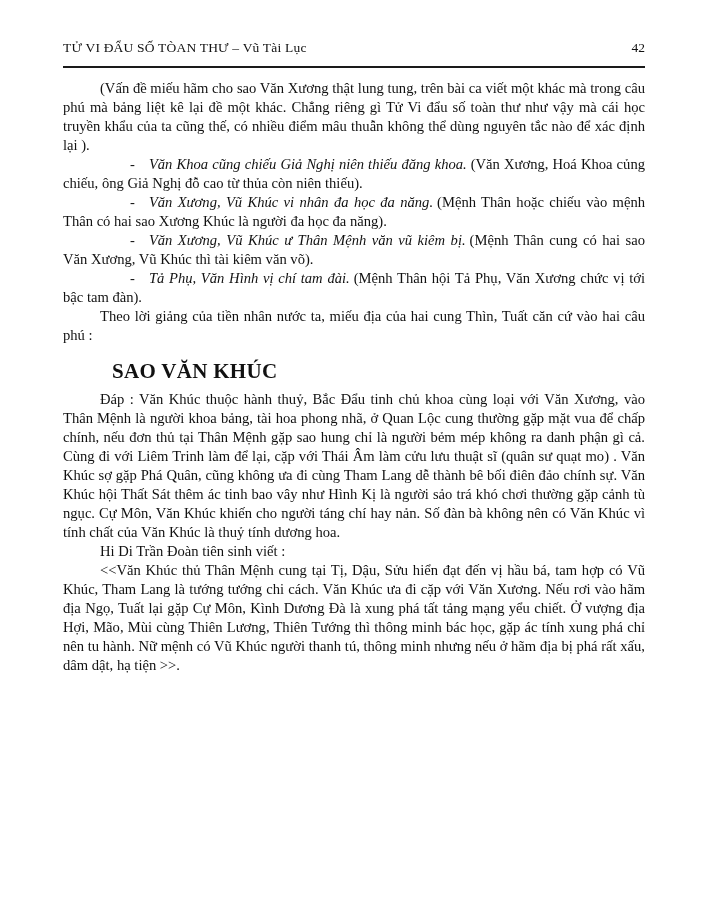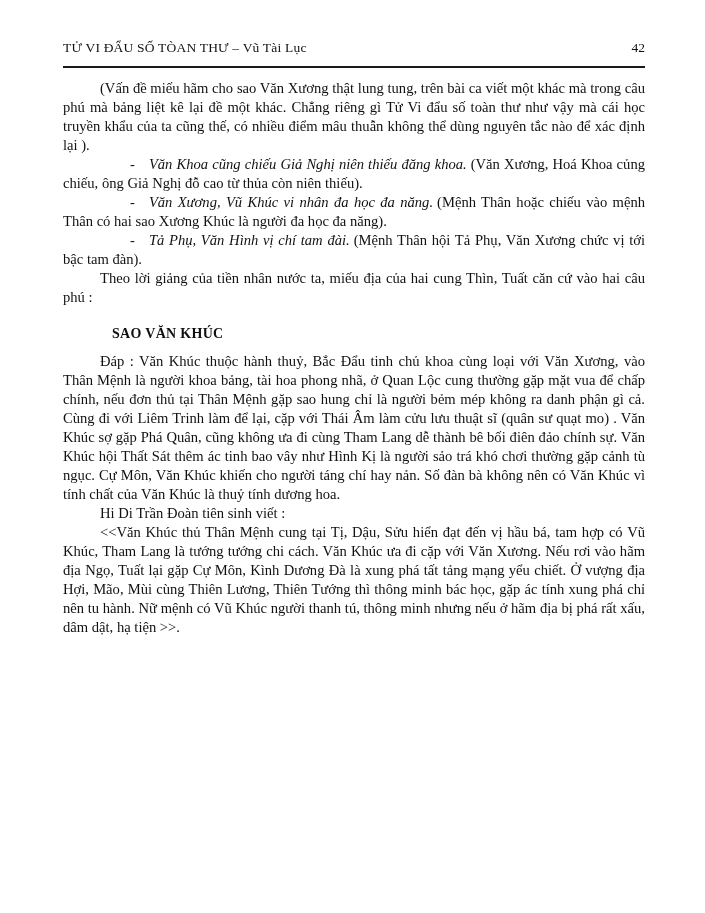--- a/index.html
+++ b/index.html
@@ -34,21 +34,21 @@
     text-align: justify;
     font-family: Liberation Serif, serif;
   }
   p.para { text-indent: 37px; }
   p.bullet { text-indent: 67px; }
   p.bullet .lead { font-style: italic; margin-left: 14px; }
   p.bullet .rest { margin-left: 4px; }
   .verse { padding-left: 112px; text-align: left; }
   .verse .verse-line { display: block; }
   h1.section-heading {
-    font-size: 14px;
+    font-size: 21px;
     font-weight: bold;
     letter-spacing: 0.3px;
     margin: 17px 0 9px 49px;
     text-align: left;
   }
 </style>
 </head>
 <body>
 
 <div class="page">
@@ -59,20 +59,21 @@
   </div>
 
   <div class="body-copy">
 
     <p class="para">(Vấn đề miếu hãm cho sao Văn Xương thật lung tung, trên bài ca viết một khác mà trong câu phú mà bảng liệt kê lại đề một khác. Chẳng riêng gì Tử Vi đẩu số toàn thư như vậy mà cái học truyền khẩu của ta cũng thế, có nhiều điểm mâu thuẫn không thể dùng nguyên tắc nào để xác định lại ).</p>
 
     <p class="bullet"><span class="dash">-</span><span class="lead">Văn Khoa cũng chiếu Giả Nghị niên thiếu đăng khoa.</span><span class="rest">(Văn Xương, Hoá Khoa củng chiếu, ông Giả Nghị đỗ cao từ thủa còn niên thiếu).</span></p>
 
     <p class="bullet"><span class="dash">-</span><span class="lead">Văn Xương, Vũ Khúc vi nhân đa học đa năng.</span><span class="rest">(Mệnh Thân hoặc chiếu vào mệnh Thân có hai sao Xương Khúc là người đa học đa năng).</span></p>
 
+    <p class="bullet"><span class="dash">-</span><span class="lead">Văn Xương, Vũ Khúc ư Thân Mệnh văn vũ kiêm bị.</span><span class="rest">(Mệnh Thân cung có hai sao Văn Xương, Vũ Khúc thì tài kiêm văn võ).</span></p>
 
     <p class="bullet"><span class="dash">-</span><span class="lead">Tả Phụ, Văn Hình vị chí tam đài.</span><span class="rest">(Mệnh Thân hội Tả Phụ, Văn Xương chức vị tới bậc tam đàn).</span></p>
 
     <p class="para">Theo lời giảng của tiền nhân nước ta, miếu địa của hai cung Thìn, Tuất căn cứ vào hai câu phú :</p>
 
     <div class="verse">
     </div>
 
     <h1 class="section-heading">SAO VĂN KHÚC</h1>
 

